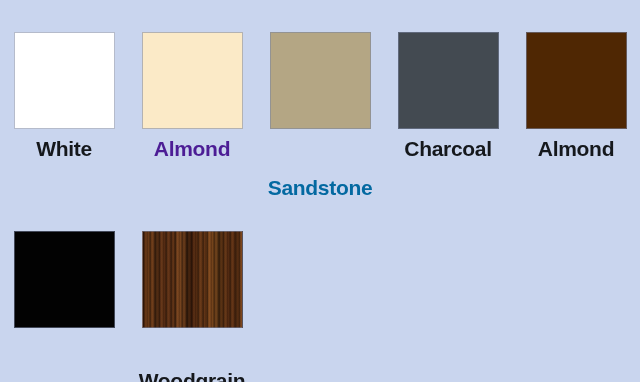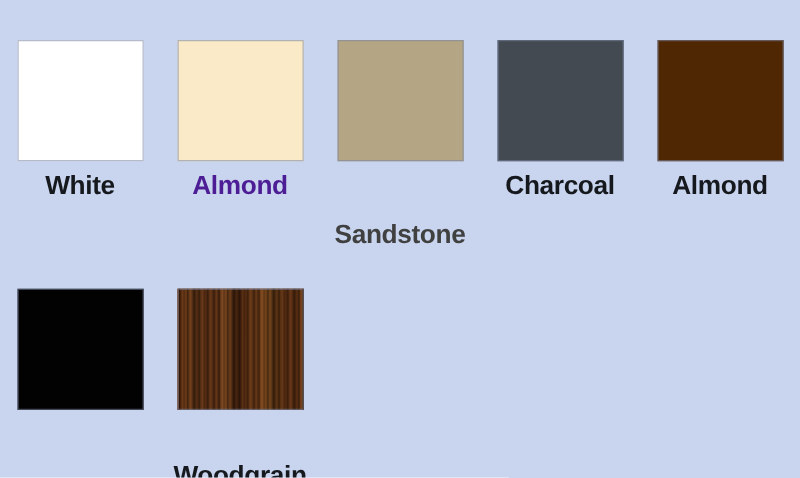--- a/index.html
+++ b/index.html
@@ -117,21 +117,21 @@
       <div class="swatch-label" style="color: rgb(21, 24, 28);">White</div>
     </div>
 
     <div class="swatch-cell">
       <div class="swatch-chip" style="background-color: rgb(251, 234, 199);"></div>
       <div class="swatch-label" style="color: #4c1d95;">Almond</div>
     </div>
 
     <div class="swatch-cell">
       <div class="swatch-chip" style="background-color: rgb(180, 166, 132);"></div>
-      <div class="swatch-label" style="color: #404040; margin-top: 48px;">Sandstone</div>
+      <div class="swatch-label" style="color: #0369a1; margin-top: 48px;">Sandstone</div>
     </div>
 
     <div class="swatch-cell">
       <div class="swatch-chip" style="background-color: rgb(67, 74, 81);"></div>
       <div class="swatch-label" style="color: rgb(21, 24, 28);">Charcoal</div>
     </div>
 
     <div class="swatch-cell">
       <div class="swatch-chip" style="background-color: rgb(79, 39, 3);"></div>
       <div class="swatch-label" style="color: rgb(21, 24, 28);">Almond</div>

